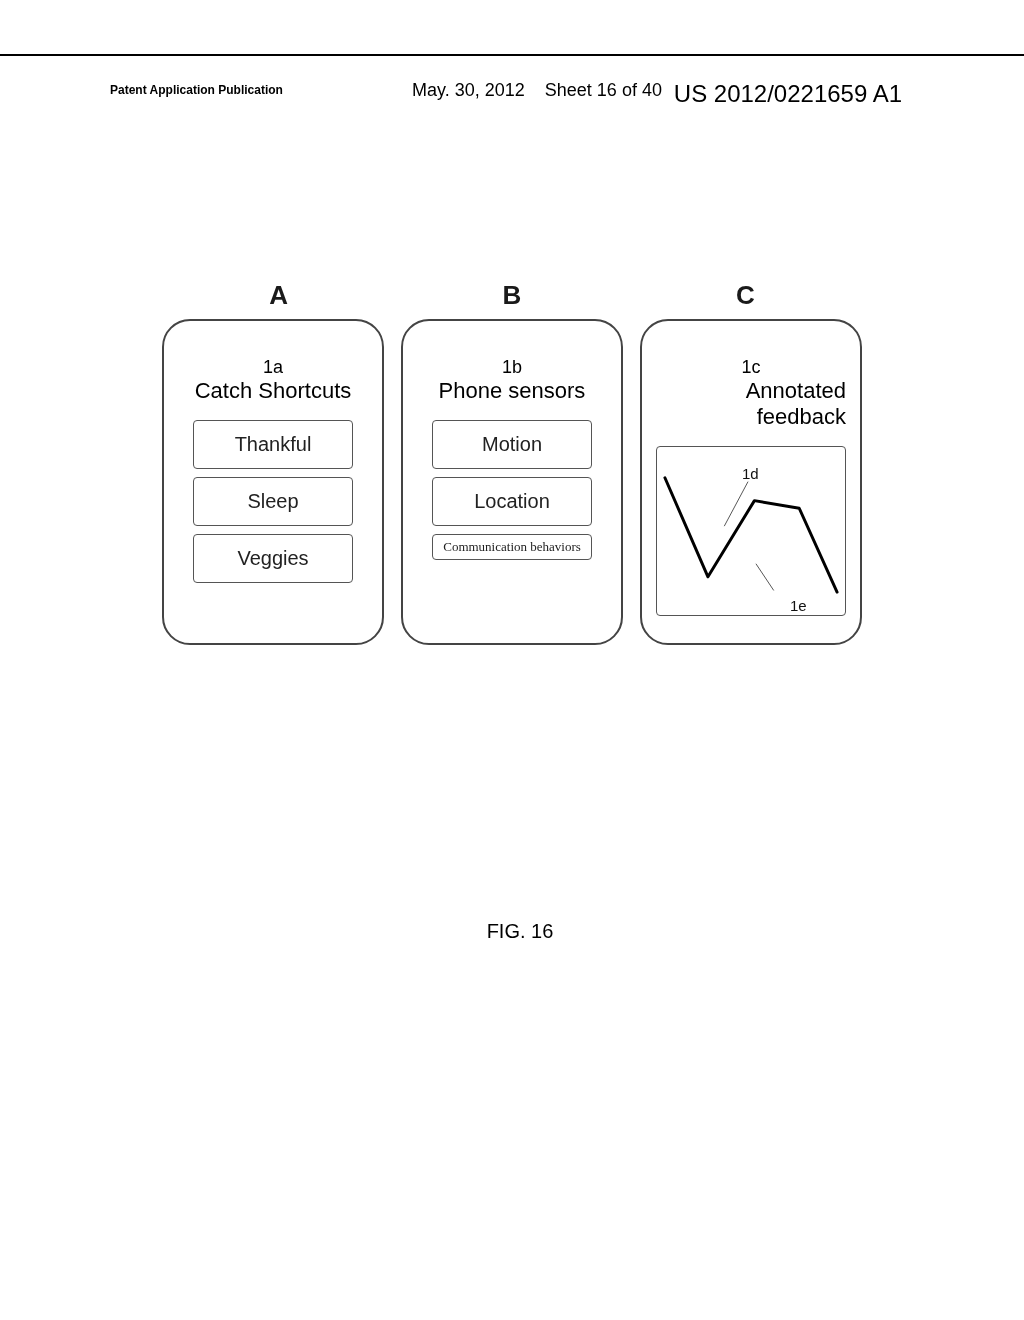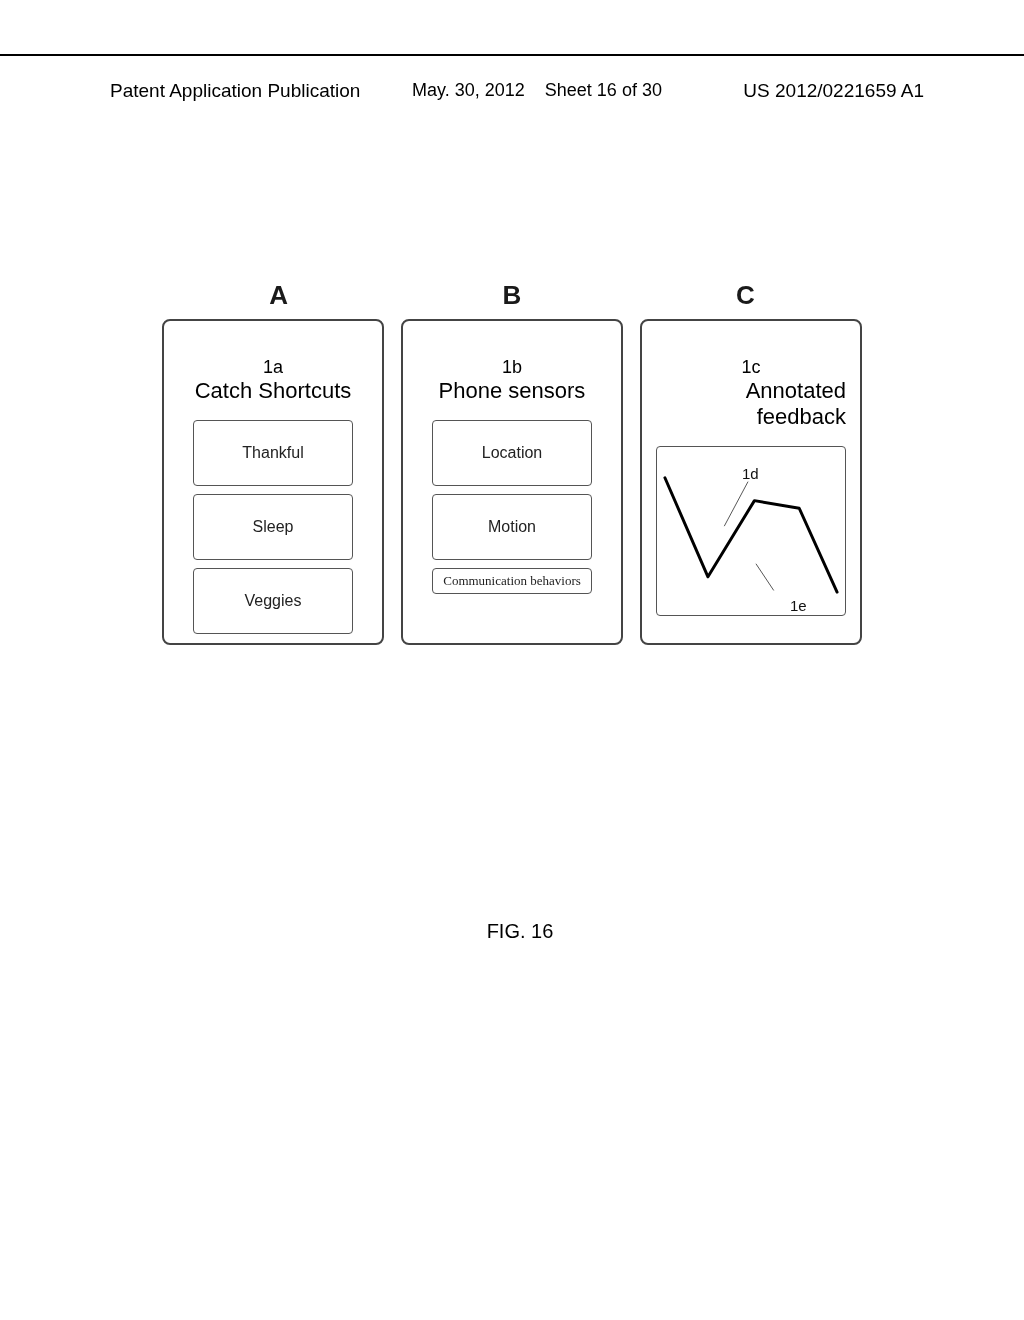--- a/index.html
+++ b/index.html
@@ -1,50 +1,50 @@
 <!DOCTYPE html>
 <html><head>
 <meta charset="utf-8">
 <style>
   * { box-sizing: border-box; margin: 0; padding: 0; }
   html, body { width: 1024px; height: 1320px; background: #fff; font-family: Arial, Helvetica, sans-serif; color: #000; }
   .page { position: relative; width: 1024px; height: 1320px; }
   .header { position: absolute; top: 80px; left: 0; width: 100%; padding: 0 110px; }
-  .hdr-left { font-weight: normal; font-size: 19px; }
-  .hdr-right { position: absolute; top: 0; right: 100px; font-size: 19px; }
+  .hdr-left { font-weight: bold; font-size: 12px; }
+  .hdr-right { position: absolute; top: 0; right: 122px; font-size: 24px; }
   .hdr-mid { position: absolute; top: 0; left: 50%; transform: translateX(-40%); font-size: 18px; }
   .hdr-rule { position: absolute; top: 54px; left: 0; width: 100%; height: 2px; background: #000; }
 
   .figure-wrap { position: absolute; top: 280px; left: 50%; transform: translateX(-50%); width: 700px; }
   .top-labels { display: flex; justify-content: space-between; }
   .top-label { flex: 1; text-align: center; font-size: 26px; font-weight: bold; color: #1a1a1a; }
   .panels { display: flex; justify-content: space-between; gap: 12px; margin-top: 8px; }
-  .panel { width: 222px; height: 326px; border: 2px solid #444; border-radius: 8px; padding: 36px 14px 14px; display: flex; flex-direction: column; align-items: center; }
+  .panel { width: 222px; height: 326px; border: 2px solid #444; border-radius: 28px; padding: 36px 14px 14px; display: flex; flex-direction: column; align-items: center; }
   .panel-code { font-size: 18px; text-align: center; }
   .panel-title { font-size: 22px; text-align: right; margin-bottom: 8px; }
-  .cell { width: 160px; border: 1px solid #555; border-radius: 4px; text-align: center; padding: 23px 4px; font-size: 16px; margin-top: 8px; color: #222; }
+  .cell { width: 160px; border: 1px solid #555; border-radius: 4px; text-align: center; padding: 12px 4px; font-size: 20px; margin-top: 8px; color: #222; }
   .cell.small { font-size: 13px; line-height: 1.1; padding: 5px 4px; font-family: Liberation Serif, serif; }
 
   .chart-area { position: relative; width: 190px; height: 170px; border: 1px solid #555; border-radius: 4px; margin-top: 8px; text-decoration: underline; }
   .chart-svg { position: absolute; inset: 0; }
   .annot { position: absolute; font-size: 15px; color: #111; }
 
   .fig-caption { position: absolute; top: 920px; left: 8px; width: 100%; text-align: center; font-size: 20px; }
 </style>
 </head>
 <body>
 
 <div class="page">
 
   <div class="header">
     <span class="hdr-left">Patent Application Publication</span>
     <span class="hdr-mid">
       <span>May. 30, 2012</span>
       &nbsp;&nbsp;
-      <span>Sheet 16 of 30</span>
+      <span>Sheet 16 of 40</span>
     </span>
     <span class="hdr-right">US 2012/0221659 A1</span>
   </div>
   <div class="hdr-rule"></div>
 
   <div class="figure-wrap">
     <div class="top-labels">
       <div class="top-label">A</div>
       <div class="top-label">B</div>
       <div class="top-label">C</div>
@@ -56,22 +56,22 @@
         <div class="panel-code">1a</div>
         <div class="panel-title">Catch Shortcuts</div>
         <div class="cell">Thankful</div>
         <div class="cell">Sleep</div>
         <div class="cell">Veggies</div>
       </div>
 
       <div class="panel">
         <div class="panel-code">1b</div>
         <div class="panel-title">Phone sensors</div>
+        <div class="cell">Motion</div>
         <div class="cell">Location</div>
-        <div class="cell">Motion</div>
         <div class="cell small">Communication behaviors</div>
       </div>
 
       <div class="panel">
         <div class="panel-code">1c</div>
         <div class="panel-title">Annotated feedback</div>
         <div class="chart-area">
           <svg class="chart-svg" viewBox="0 0 190 170">
             <polyline id="chart-line" fill="none" stroke="#000" stroke-width="3" stroke-linejoin="round" stroke-linecap="round" points="8,31.100000000000005 51.5,131.2 98.48,54.20000000000001 143.72,61.9 182,146.6"></polyline>
 

